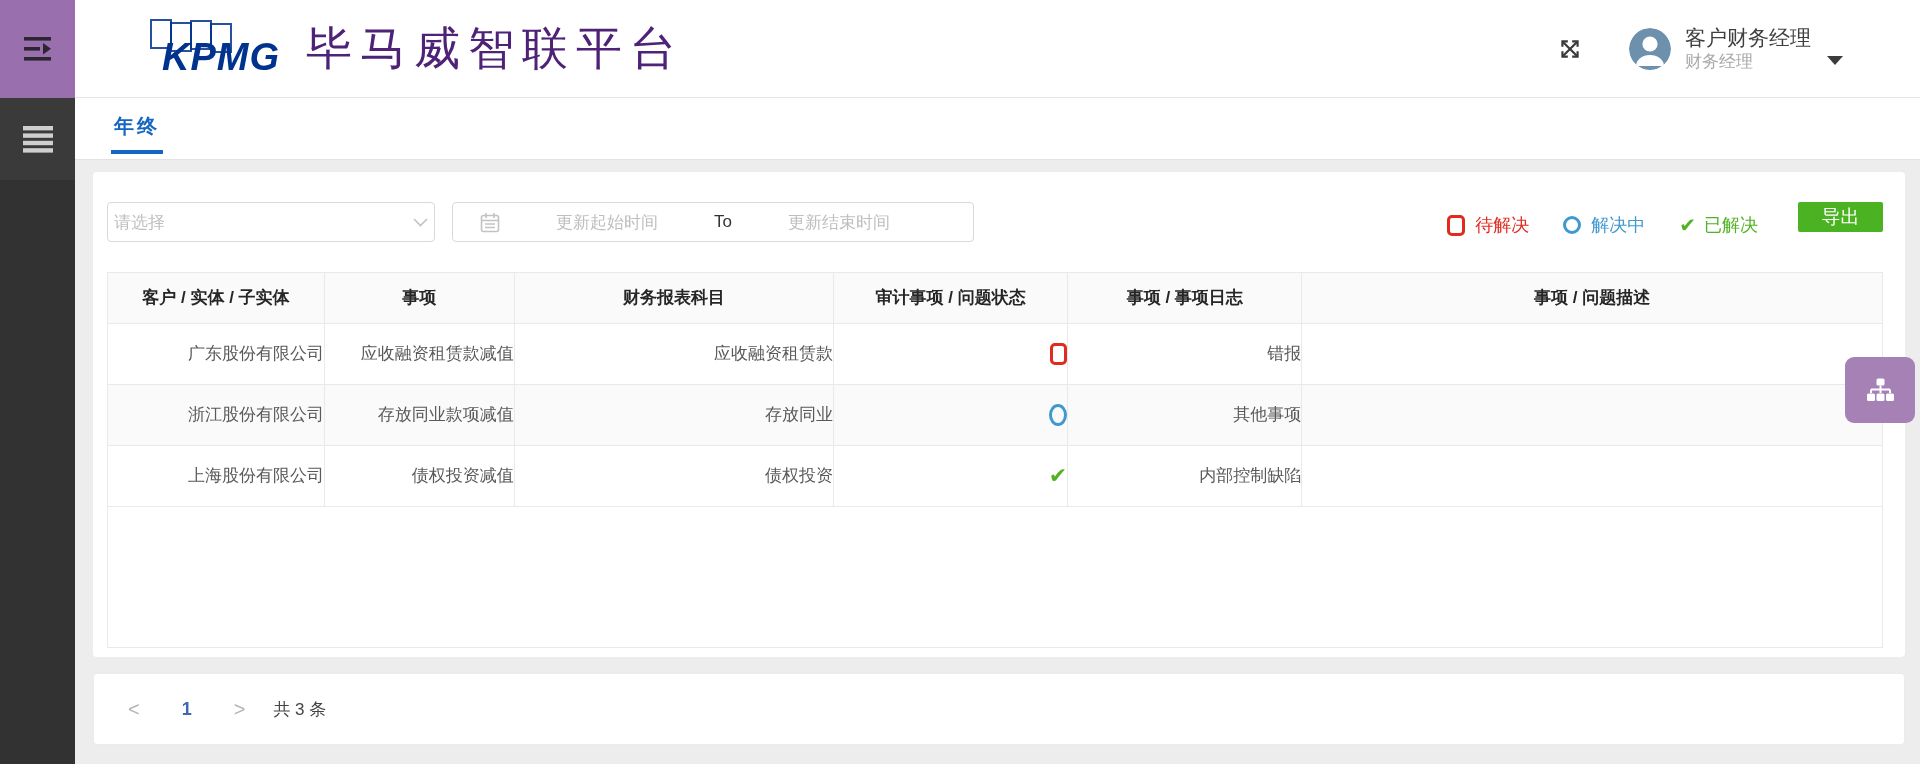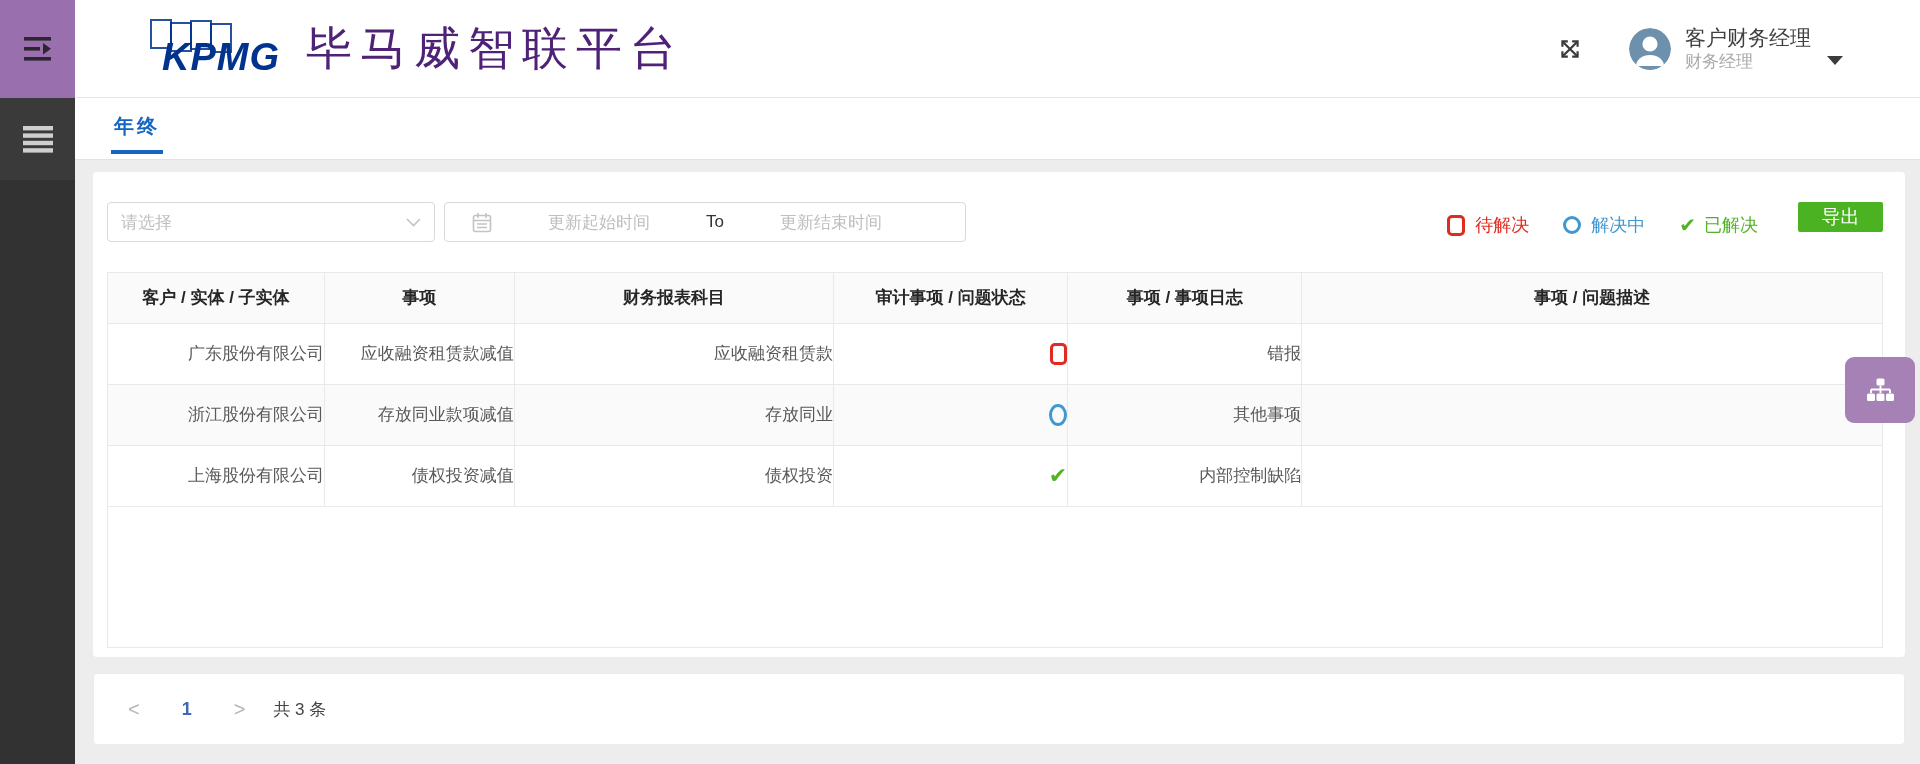--- a/index.html
+++ b/index.html
@@ -39,24 +39,24 @@
   .bc-sep { color:#c9c9c9; margin:0 11px; }
   .bc-current { color:#9b9b9b; }
 
   .tabbar { height:62px; flex:0 0 62px; background:#fff; border-bottom:1px solid #e2e2e2; display:flex; align-items:flex-start; padding-left:36px; }
   .tab { margin-top:15px; font-size:20px; font-weight:bold; letter-spacing:3px; color:var(--accent-blue,#1466c2); padding:0 3px 10px 3px; border-bottom:4px solid var(--accent-blue,#1466c2); cursor:pointer; }
 
   
   .content { flex:1; background:var(--page-bg,#ededed); padding:12px 15px 0 18px; overflow:hidden; }
   .card { background:#fff; border-radius:4px; height:485px; padding:0 22px 0 14px; }
   .filter-row { display:flex; align-items:flex-start; padding-top:30px; }
-  .select-box { width:328px; height:40px; border:1px solid #d9d9d9; border-radius:4px; background:#fff; display:flex; align-items:center; padding:0 13px; cursor:pointer; }
+  .select-box { width:328px; height:40px; border:1px solid #d9d9d9; border-radius:4px; background:#fff; display:flex; align-items:center; padding:0 6px; cursor:pointer; }
   .select-ph { color:#bfbfbf; font-size:17px; }
   .select-box svg { margin-left:auto; }
-  .date-box { width:522px; height:40px; border:1px solid #d9d9d9; border-radius:4px; background:#fff; display:flex; align-items:center; padding:0 27px; margin-left:9px; font-size:17px; cursor:pointer; }
+  .date-box { width:522px; height:40px; border:1px solid #d9d9d9; border-radius:4px; background:#fff; display:flex; align-items:center; padding:0 27px; margin-left:17px; font-size:17px; cursor:pointer; }
   .date-ph { flex:1; text-align:center; color:#bfbfbf; }
   .date-sep { color:#333; font-weight:500; }
 
   .legend { margin-left:auto; display:flex; align-items:center; height:46px; }
   .legend-item { display:flex; align-items:center; margin-right:34px; font-size:18px; }
   .lg-square { width:18px; height:21px; border:3px solid var(--status-red,#df2b20); border-radius:5px; margin-right:10px; }
   .lg-circle { width:18px; height:18px; border:3px solid var(--status-blue,#3f98d0); border-radius:50%; margin-right:10px; }
   .lg-check { color:var(--status-green,#52b224); font-family:"DejaVu Sans",sans-serif; font-size:20px; font-weight:bold; margin-right:8px; }
   .legend-item[data-shape="square"] .lg-label { color:var(--status-red,#df2b20); }
   .legend-item[data-shape="circle"] .lg-label { color:var(--status-blue,#3f98d0); }

